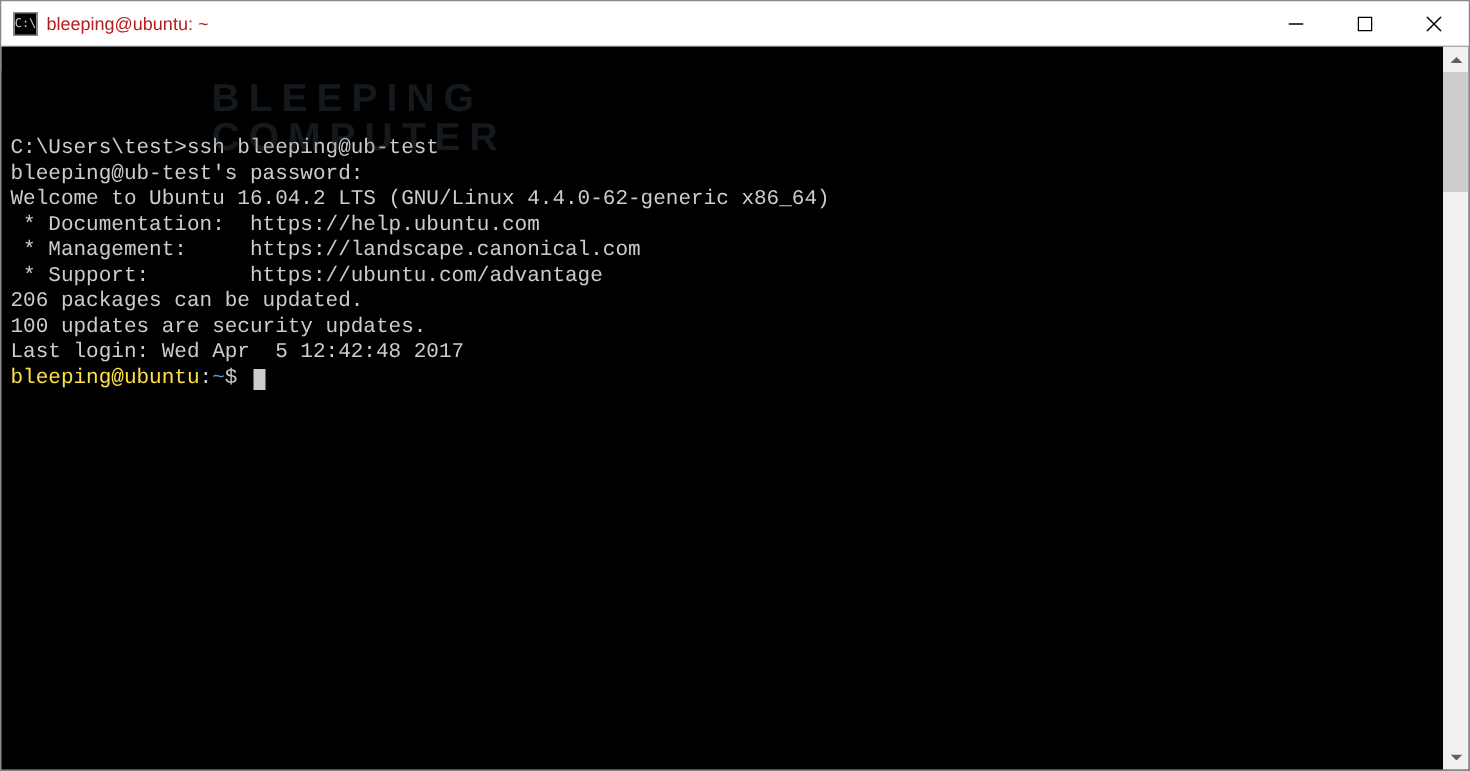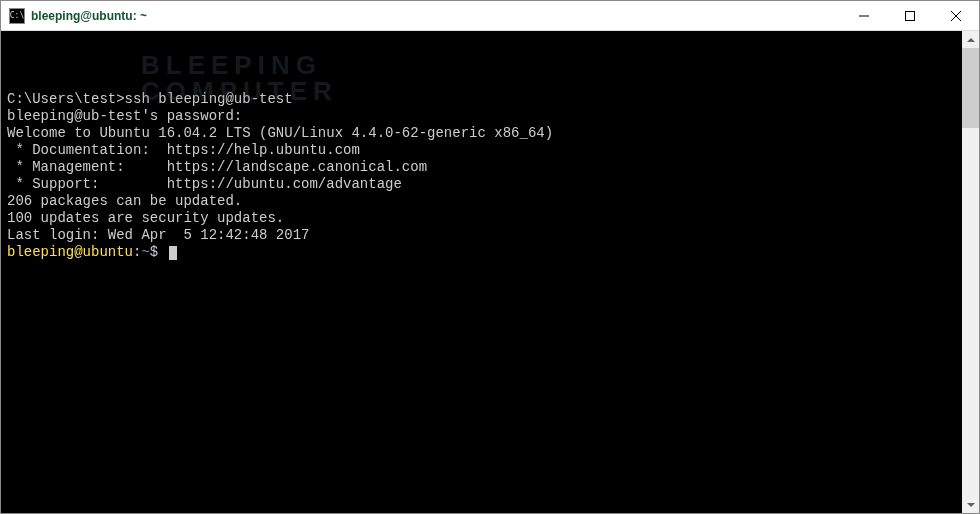--- a/index.html
+++ b/index.html
@@ -39,23 +39,22 @@
       display: flex;
       align-items: center;
       justify-content: center;
       color: #ccc;
       font-size: 8px;
       font-family: monospace;
     }
     .titlebar-title {
       font-family: 'Segoe UI', sans-serif;
       font-size: 12px;
-      color: #14532d;
-      flex: 1;
-      font-weight: bold;
+      color: #b91c1c;
+      flex: 1;
     }
     .window-controls {
       display: flex;
       height: 100%;
     }
     .window-control {
       width: 46px;
       height: 100%;
       display: flex;
       align-items: center;

